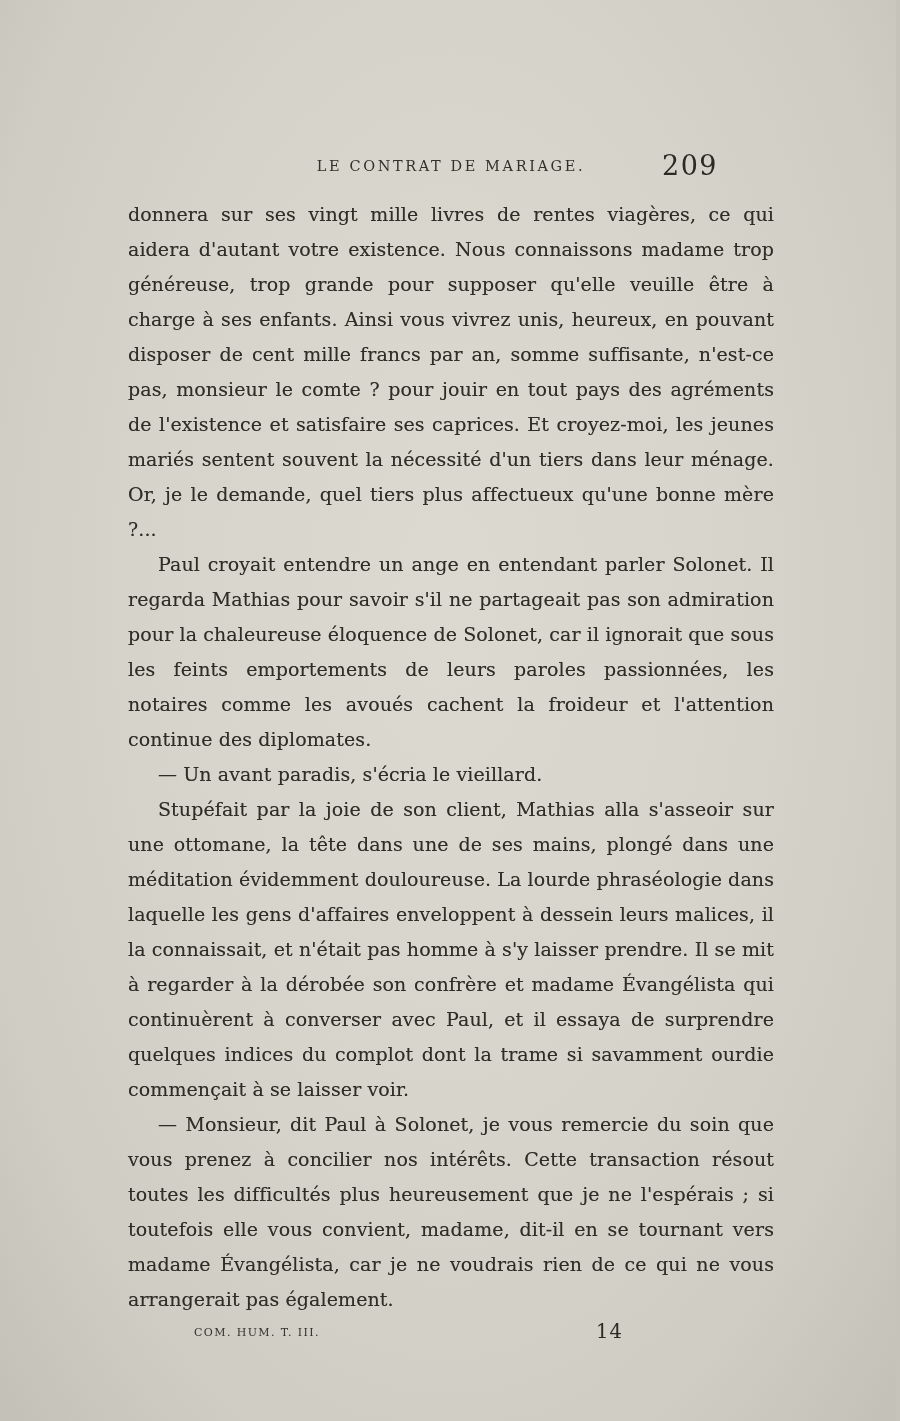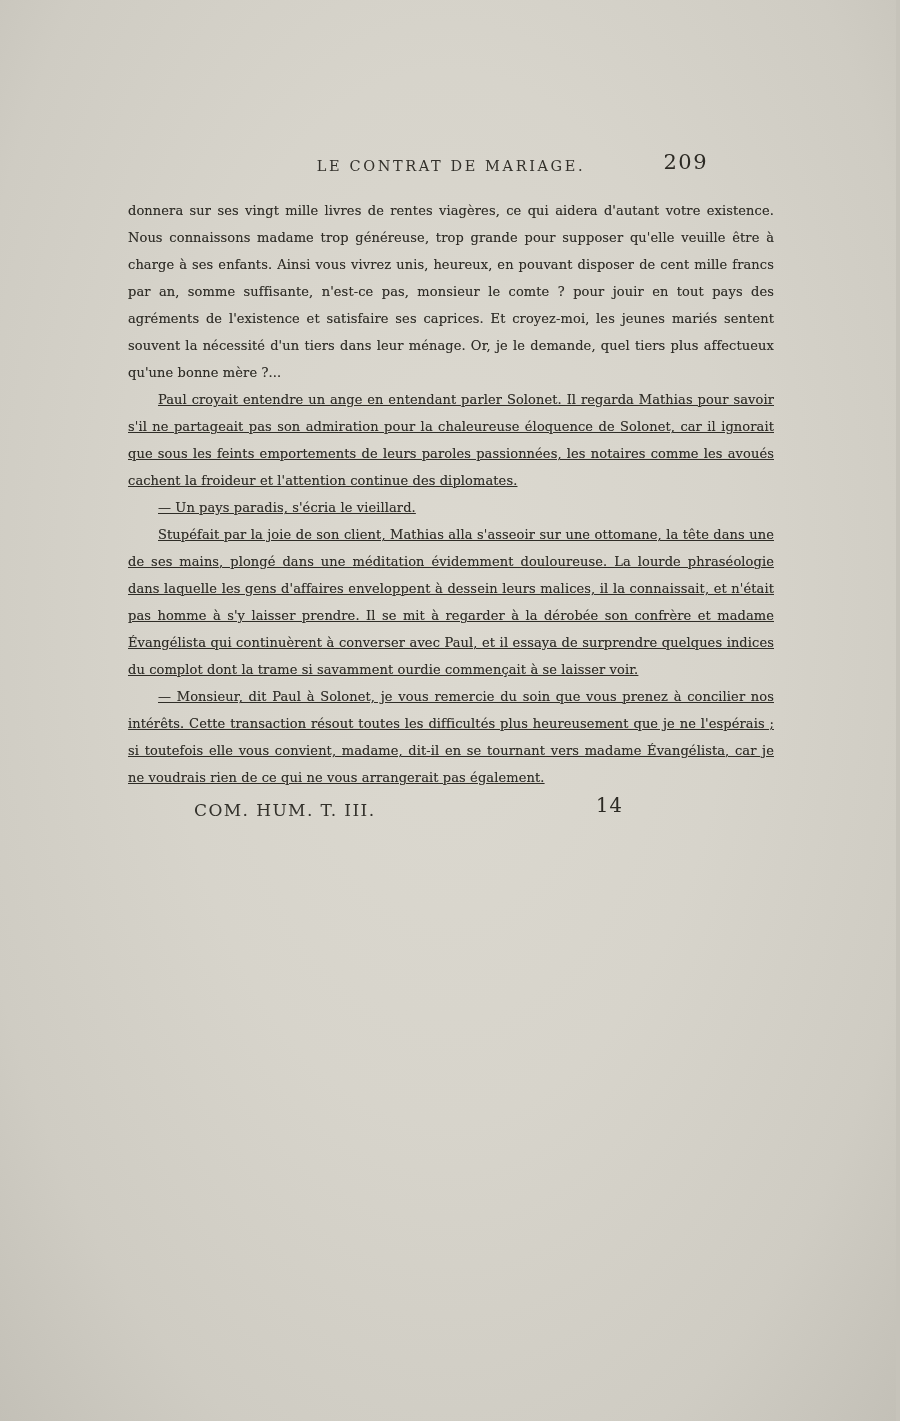--- a/index.html
+++ b/index.html
@@ -30,47 +30,47 @@
   .header-title {
     text-align: center;
     font-size: 14.5px;
     letter-spacing: 2.6px;
     font-weight: 400;
     color: #33312b;
     padding-top: 8px;
   }
   .page-number {
     position: absolute;
-    right: 66px;
+    right: 56px;
     top: 0px;
-    font-size: 21px;
+    font-size: 27px;
     letter-spacing: 1.5px;
     color: #2c2a24;
     margin-left: 32px;
   }
   .text-block {
     margin-top: 5px;
     text-align: justify;
-    font-size: 13px;
-    line-height: 27px;
+    font-size: 19px;
+    line-height: 35px;
     letter-spacing: 0.1px;
     text-shadow: 0 0 0.5px rgba(47, 45, 39, 0.45);
   }
   .para { text-indent: 0; }
-  .para.indent { text-indent: 30px; text-decoration: underline; }
+  .para.indent { text-indent: 30px; }
   .footer {
     position: relative;
     margin-top: 3px;
     height: 34px;
   }
   .footer-signature {
     position: absolute;
     left: 66px;
     top: 6px;
-    font-size: 17px;
+    font-size: 11px;
     letter-spacing: 1.4px;
     color: #33312b;
   }
   .footer-sheet-number {
     position: absolute;
     left: 468px;
     top: 0px;
     font-size: 19.5px;
     letter-spacing: 1px;
     color: #2c2a24;
@@ -84,21 +84,21 @@
 
     <div class="header">
       <div class="header-title">LE CONTRAT DE MARIAGE.</div>
       <div class="page-number">209</div>
     </div>
 
     <div class="text-block">
 
     <p class="para">donnera sur ses vingt mille livres de rentes viagères, ce qui aidera d'autant votre existence. Nous connaissons madame trop généreuse, trop grande pour supposer qu'elle veuille être à charge à ses enfants. Ainsi vous vivrez unis, heureux, en pouvant disposer de cent mille francs par an, somme suffisante, n'est-ce pas, monsieur le comte ? pour jouir en tout pays des agréments de l'existence et satisfaire ses caprices. Et croyez-moi, les jeunes mariés sentent souvent la nécessité d'un tiers dans leur ménage. Or, je le demande, quel tiers plus affectueux qu'une bonne mère ?...</p>
         <p class="para indent">Paul croyait entendre un ange en entendant parler Solonet. Il regarda Mathias pour savoir s'il ne partageait pas son admiration pour la chaleureuse éloquence de Solonet, car il ignorait que sous les feints emportements de leurs paroles passionnées, les notaires comme les avoués cachent la froideur et l'attention continue des diplomates.</p>
-        <p class="para indent">— Un pays paradis, s'écria le vieillard.</p>
+        <p class="para indent">— Un avant paradis, s'écria le vieillard.</p>
         <p class="para indent">Stupéfait par la joie de son client, Mathias alla s'asseoir sur une ottomane, la tête dans une de ses mains, plongé dans une méditation évidemment douloureuse. La lourde phraséologie dans laquelle les gens d'affaires enveloppent à dessein leurs malices, il la connaissait, et n'était pas homme à s'y laisser prendre. Il se mit à regarder à la dérobée son confrère et madame Évangélista qui continuèrent à converser avec Paul, et il essaya de surprendre quelques indices du complot dont la trame si savamment ourdie commençait à se laisser voir.</p>
         <p class="para indent">— Monsieur, dit Paul à Solonet, je vous remercie du soin que vous prenez à concilier nos intérêts. Cette transaction résout toutes les difficultés plus heureusement que je ne l'espérais ; si toutefois elle vous convient, madame, dit-il en se tournant vers madame Évangélista, car je ne voudrais rien de ce qui ne vous arrangerait pas également.</p>
       </div>
 
     <div class="footer">
       <div class="footer-signature">COM. HUM. T. III.</div>
       <div class="footer-sheet-number">14</div>
     </div>
 
   </div>

